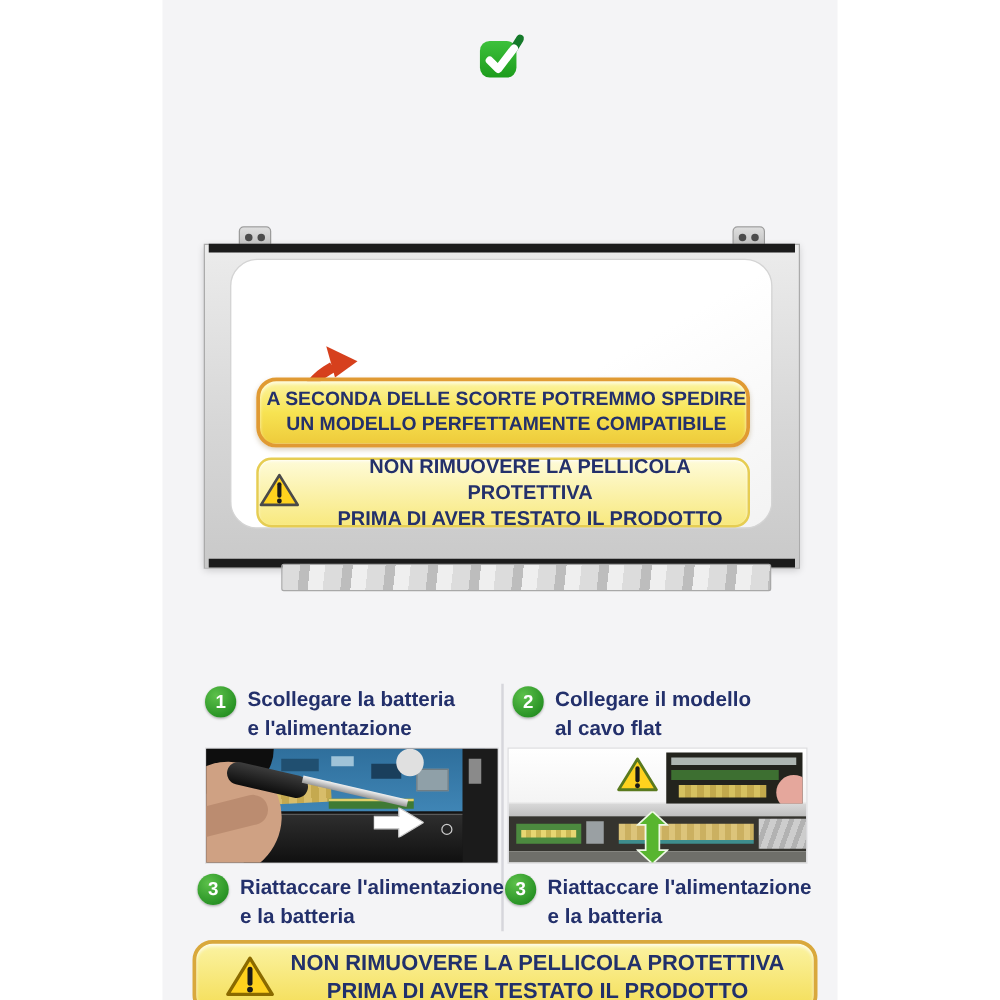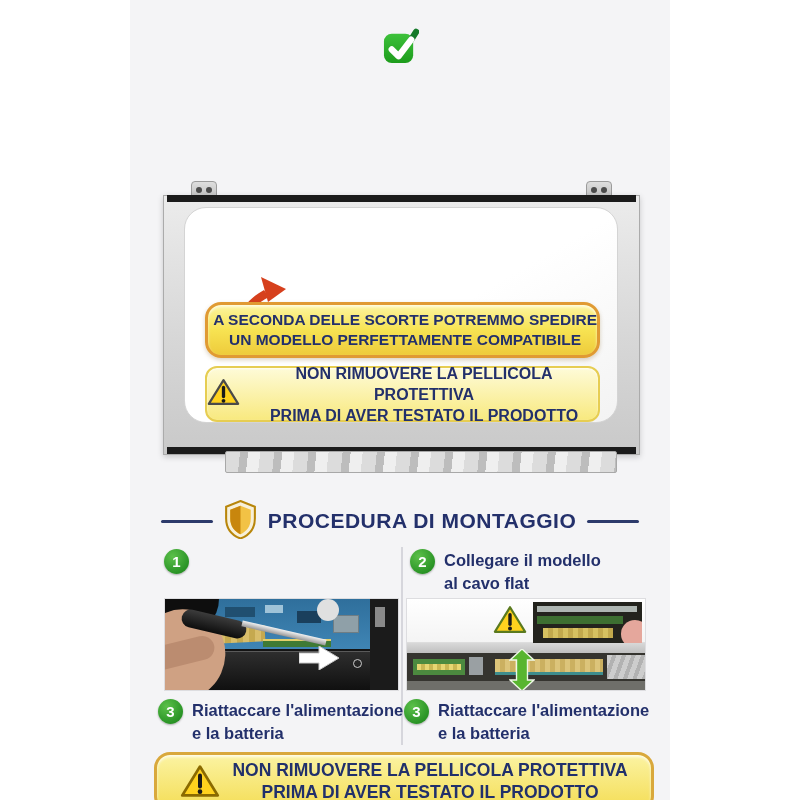--- a/index.html
+++ b/index.html
@@ -177,37 +177,27 @@
           <path d="M18 3 L34 29 L2 29 Z" fill="#ffd21e" stroke="#4a4a4a" stroke-width="2.4" stroke-linejoin="round"></path>
           <line x1="18" y1="11" x2="18" y2="21" stroke="#1a1a1a" stroke-width="3.6" stroke-linecap="round"></line>
           <circle cx="18" cy="25.6" r="2.1" fill="#1a1a1a"></circle>
         </svg>
       </span>
       <div class="banner-text">NON RIMUOVERE LA PELLICOLA PROTETTIVA
 PRIMA DI AVER TESTATO IL PRODOTTO</div>
     </div>
   </div>
 
-  <div class="proc-heading">
-    <span class="hline"></span>
-    <span>
-      <svg width="33" height="39" viewBox="0 0 32 38">
-        <path d="M16 1 L30 6.5 V18 C30 28.5 23.5 34.7 16 37.5 C8.5 34.7 2 28.5 2 18 V6.5 Z" fill="#f7f0da" stroke="#b8860b" stroke-width="2"></path>
-        <path d="M16 5.5 L26 9.5 V18 C26 26 21.5 30.8 16 33.4 C10.5 30.8 6 26 6 18 V9.5 Z" fill="#f2c245"></path>
-        <path d="M16 5.5 L6 9.5 V18 C6 26 10.5 30.8 16 33.4 Z" fill="#c8860d"></path>
-      </svg>
-    </span>
-    <span class="proc-title">PROCEDURA DI MONTAGGIO</span>
-    <span class="hline"></span>
-  </div>
 
   <div class="col-divider"></div>
 
   <div class="step" style="left:164px; top:549px;">
     <span class="step-badge">1</span>
+    <span class="step-text">Scollegare la batteria
+e l'alimentazione</span>
   </div>
   <div class="step" style="left:410px; top:549px;">
     <span class="step-badge">2</span>
     <span class="step-text">Collegare il modello
 al cavo flat</span>
   </div>
 
   <div class="photo photo1">
     <div class="abs p1-board"></div>
     <div class="abs p1-comp1"></div>

